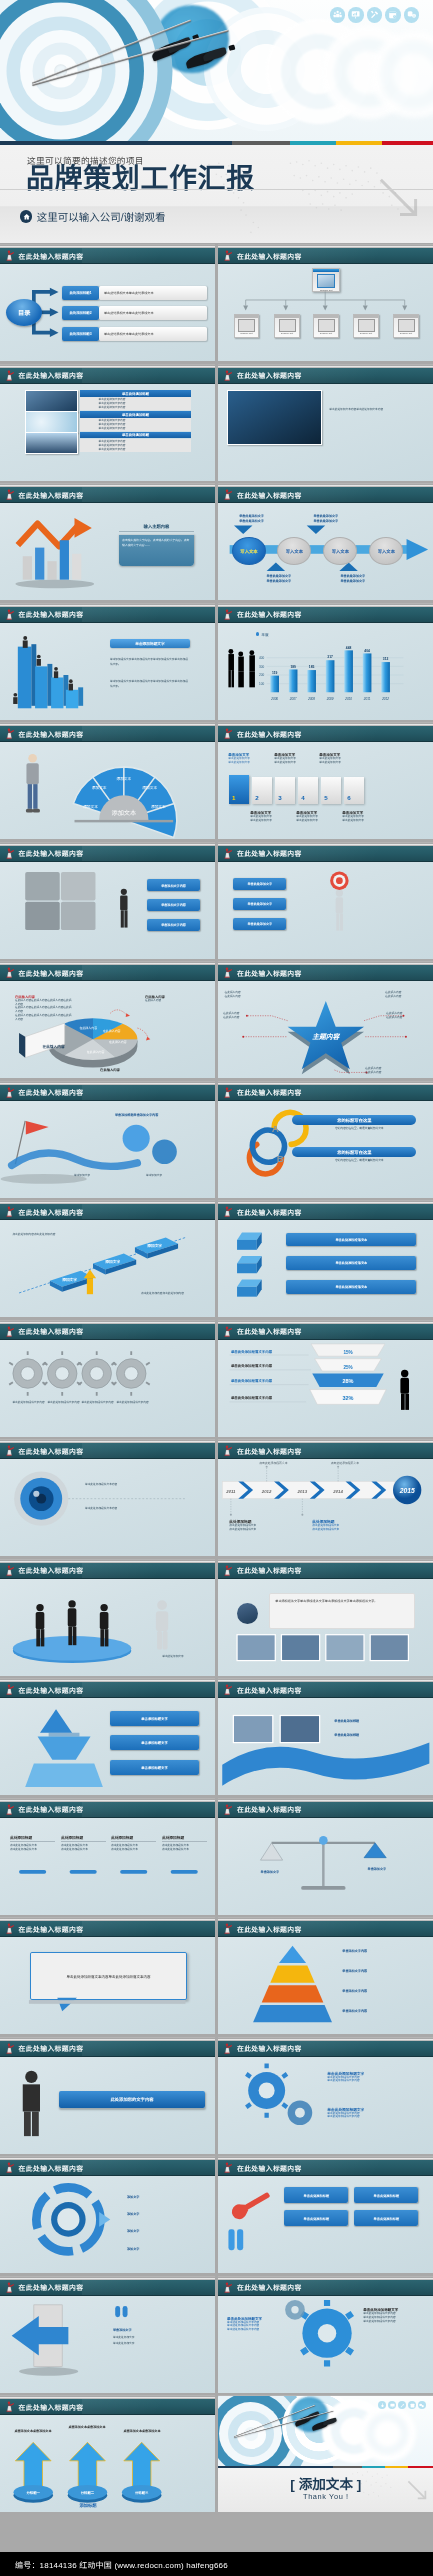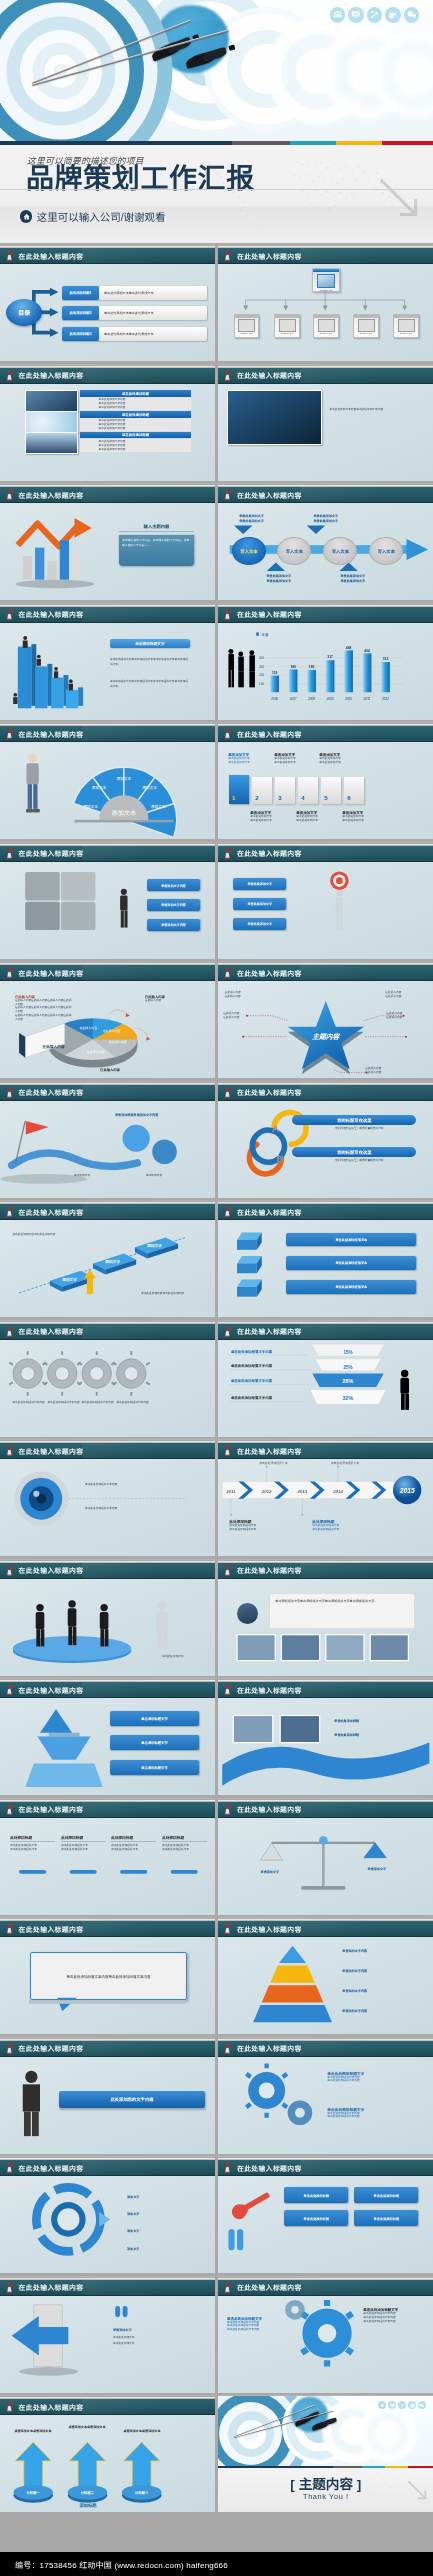--- a/index.html
+++ b/index.html
@@ -52,21 +52,21 @@
      display:flex;align-items:center;justify-content:center;}
   .hdr-icon svg{width:9.3px;height:9.3px;fill:#fff;}
 
   .colorbar{position:absolute;left:0;top:141px;width:433px;height:3.7px;display:flex;}
   .cb{height:3.7px;}
   .titleblock{position:absolute;left:0;top:145px;width:433px;height:98px;
      background:linear-gradient(180deg,#f2f2f2 0%,#efefef 62%,#e4e4e4 63%,#eeeeee 100%);overflow:hidden;}
   .worldmap{position:absolute;right:-6.2px;top:-3.7px;width:260px;height:105px;opacity:.30;}
   .bigarrow{position:absolute;right:8.7px;top:30px;width:48px;height:48px;opacity:.55;}
   .bigarrow svg{width:100%;height:100%;}
-  .subtitle{position:absolute;left:27px;top:8.7px;font-size:8.7px;color:#4a4a4a;letter-spacing:0.3px;font-style:italic;}
+  .subtitle{position:absolute;left:27px;top:8.7px;font-size:8.7px;color:#4a4a4a;letter-spacing:0.3px;}
   .maintitle{position:absolute;left:26px;top:20px;font-size:28px;font-weight:bold;color:#1c3a55;
      letter-spacing:0.6px;line-height:1;text-shadow:0.6px 0.6px 0 rgba(255,255,255,.6);}
   .divline{position:absolute;left:0;top:189px;width:433px;height:0.6px;background:#cfcfcf;}
   .company{position:absolute;left:20px;top:209px;display:flex;align-items:center;gap:4.3px;
      font-size:10.5px;color:#1c3a55;}
   .home-ic{width:12.4px;height:12.4px;border-radius:50%;background:#1c3a55;
      display:flex;align-items:center;justify-content:center;}
   .home-ic svg{width:7.4px;height:7.4px;fill:#fff;}
 
   
@@ -1844,26 +1844,26 @@
                 <circle cx="54" cy="46" r="1"></circle>
                 <circle cx="62" cy="52" r="1"></circle>
             </g>
           </svg>
           <svg style="position:absolute;right:3.7px;top:11px;width:23.5px;height:23.5px;opacity:.5;" viewBox="0 0 80 80">
             <g stroke="#b0b0b0" stroke-width="6" fill="none">
                 <path d="M8 8 L64 64"></path>
                 <path d="M40 66 L66 66 L66 40"></path>
               </g>
           </svg>
-          <div class="thanks">[ 主题内容 ]</div>
+          <div class="thanks">[ 添加文本 ]</div>
           <div class="thanks-en">Thank You !</div>
         </div>
       </div>
     </div>
 
   </div>
 
   <div class="footer">
-    <span class="footer-txt">编号：17538456   红动中国 (www.redocn.com)   haifeng666</span>
+    <span class="footer-txt">编号：18144136   红动中国 (www.redocn.com)   haifeng666</span>
   </div>
 
 </div>
 
 
 </body></html>

